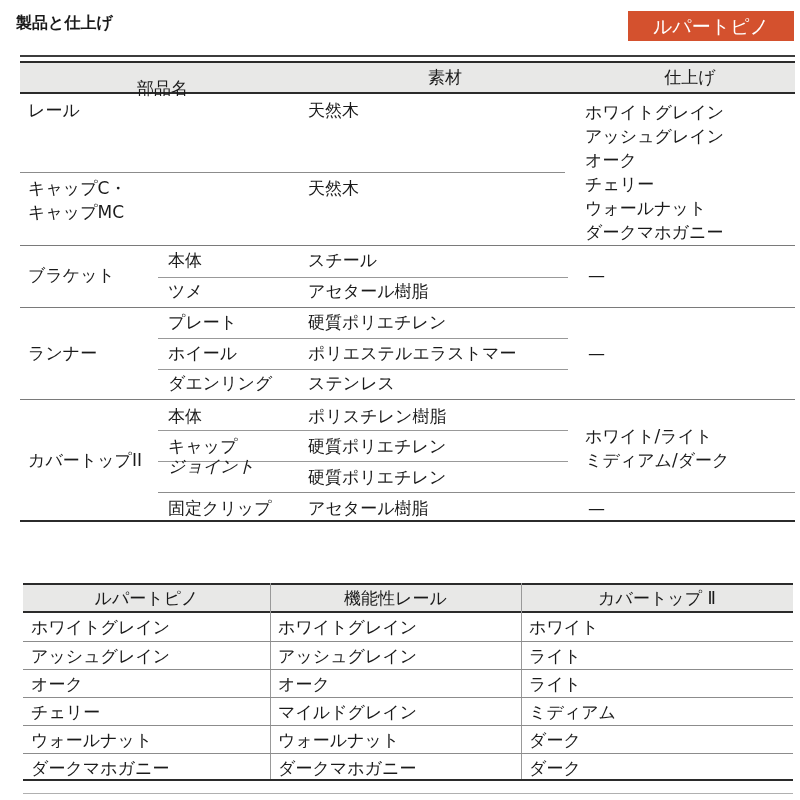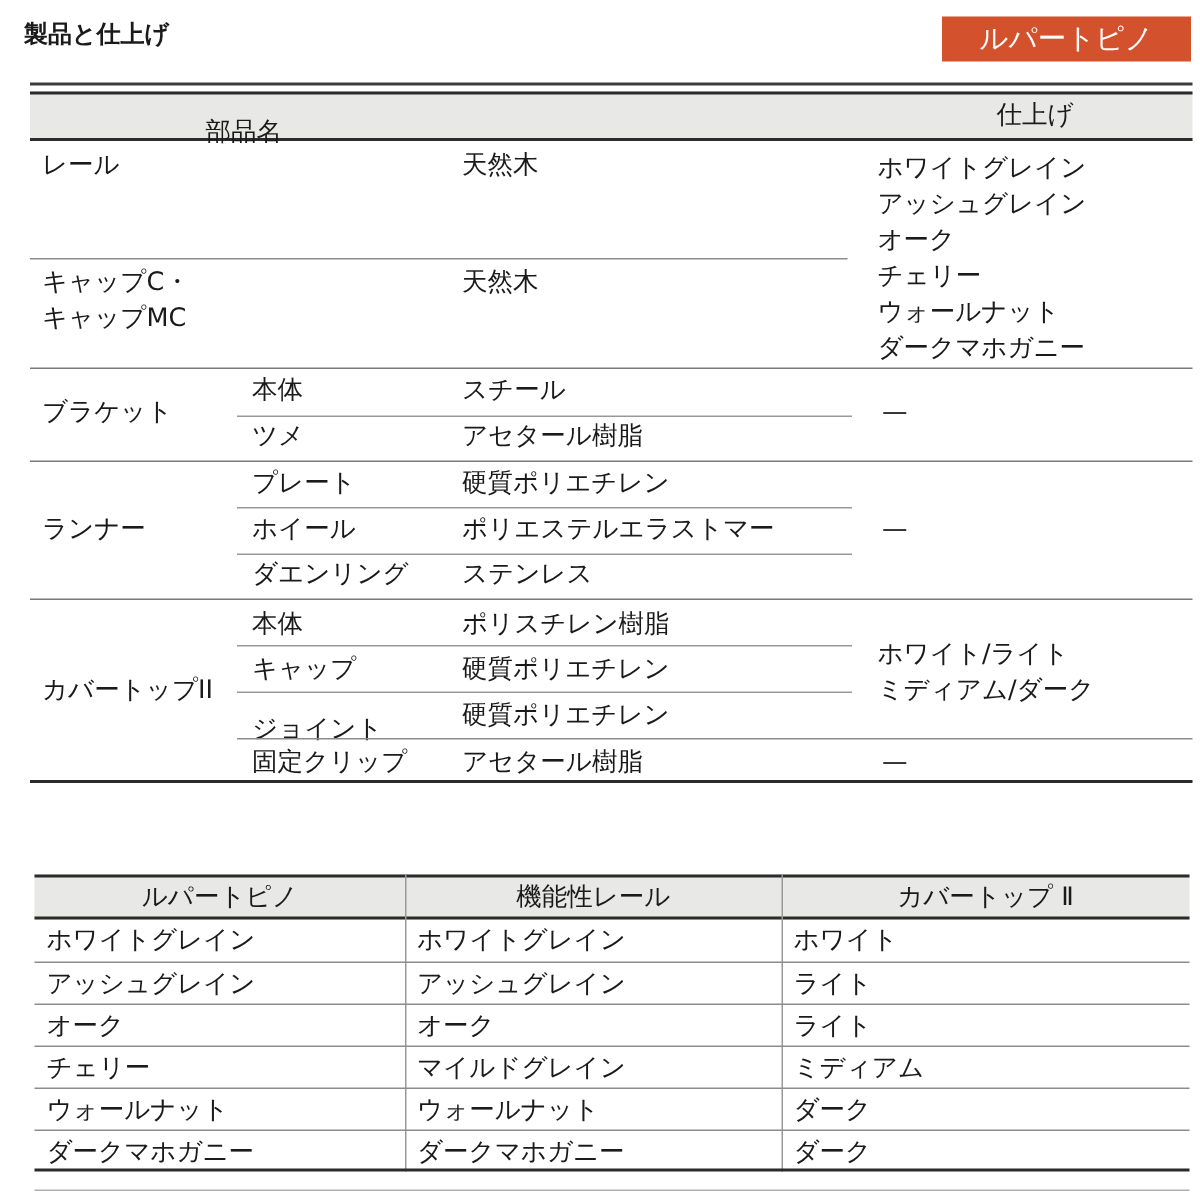--- a/index.html
+++ b/index.html
@@ -33,20 +33,21 @@
 
   <div class="ttl" style="left:16px; top:13px; font-size:16px;">製品と仕上げ</div>
   <div class="badge" style="left:628px; top:11px; width:166px; height:30px;">ルパートピノ</div>
 
   <div>
 
     <div class="ln" style="left:20px; top:55px; width:775px; height:2px; background:#3c3c3c;"></div>
 
     <div class="band" style="left:20px; top:61px; width:775px; height:33px;">
       <div class="hcell" style="left:0; width:285px;margin-top:11px;">部品名</div>
+      <div class="hcell" style="left:285px; width:280px;">素材</div>
       <div class="hcell" style="left:565px; width:210px;">仕上げ</div>
     </div>
 
     <div class="txt" style="left:28px; top:98px;">レール</div>
     <div class="txt" style="left:308px; top:98px;">
       <div>天然木</div>
     </div>
 
     <div class="txt lh24" style="left:585px; top:100px;">
       <div>ホワイトグレイン</div>
@@ -94,21 +95,21 @@
     <div class="txt" style="left:308px; top:404px;">ポリスチレン樹脂</div>
     <div class="ln" style="left:158px; top:430px; width:410px; height:1px; background:#999;"></div>
     <div class="txt" style="left:28px; top:448px;">カバートップII</div>
     <div class="txt" style="left:168px; top:434px;">キャップ</div>
     <div class="txt" style="left:308px; top:434px;">硬質ポリエチレン</div>
     <div class="txt lh24" style="left:585px; top:424px;">
       <div>ホワイト/ライト</div>
       <div>ミディアム/ダーク</div>
     </div>
     <div class="ln" style="left:158px; top:461px; width:410px; height:1px; background:#999;"></div>
-    <div class="txt" style="left:168px; top:474px;">ジョイント</div>
+    <div class="txt" style="left:168px; top:454px;font-style:italic;">ジョイント</div>
     <div class="txt" style="left:308px; top:465px;">硬質ポリエチレン</div>
     <div class="ln" style="left:158px; top:492px; width:637px; height:1px; background:#8c8c8c;"></div>
     <div class="txt" style="left:168px; top:496px;">固定クリップ</div>
     <div class="txt" style="left:308px; top:496px;">アセタール樹脂</div>
     <div class="txt" style="left:588px; top:496px;">—</div>
 
     <div class="ln" style="left:20px; top:520px; width:775px; height:2px; background:#2b2b2b;"></div>
   </div>
 
 

